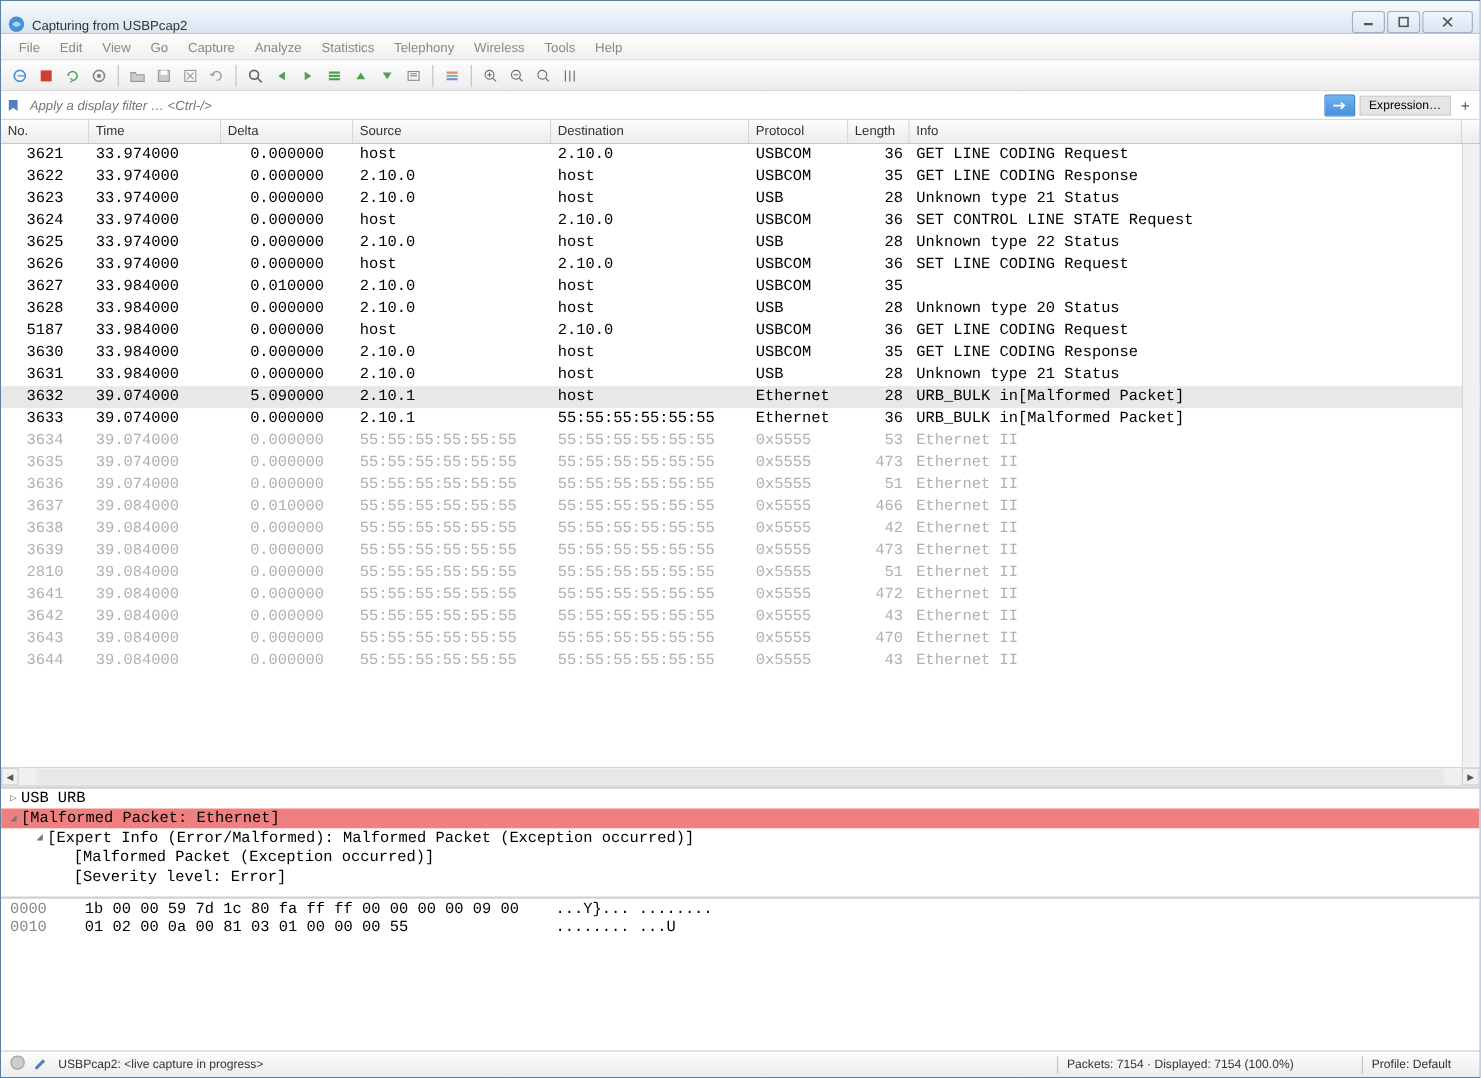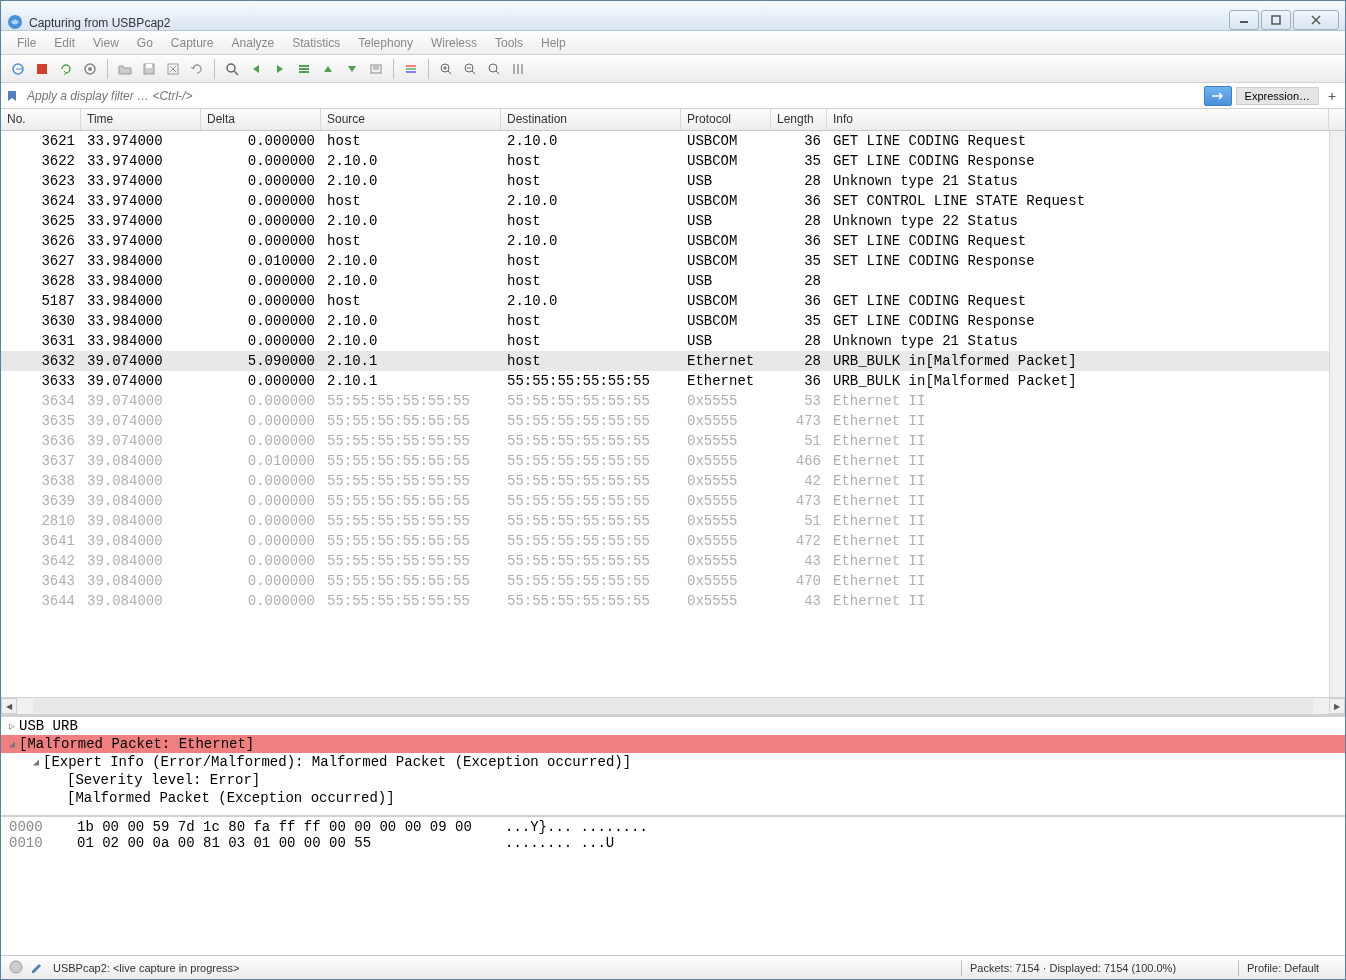--- a/index.html
+++ b/index.html
@@ -22,21 +22,21 @@
 .filter-apply { width: 28px; height: 20px; background: linear-gradient(to bottom, #6fb3f0, #4a90d8); border: 1px solid #3a80c8; border-radius: 2px; display: flex; align-items: center; justify-content: center; color: #fff; font-size: 10px; }
 .filter-expr { padding: 2px 8px; border: 1px solid #ccc; background: #e5e5e5; font-size: 11px; }
 .filter-plus { width: 18px; text-align: center; font-size: 14px; color: #555; }
 .headers { height: 22px; background: linear-gradient(to bottom, #fdfdfd, #ececec); border-bottom: 1px solid #c8c8c8; display: flex; font-size: 12px; color: #333; }
 .hdr { border-right: 1px solid #d8d8d8; padding: 3px 6px; overflow: hidden; white-space: nowrap; }
 .packet-list { flex: 1; overflow: auto; background: #fff; position: relative; }
 .packet-row { display: flex; height: 20px; align-items: center; font-family: Consolas, "Courier New", monospace; font-size: 14px; color: #000; white-space: nowrap; }
 .packet-row.selected { background: #e8e8e8; }
 .packet-row.dimmed { color: #b0b0b0; }
 .pcell { padding: 0 6px; overflow: hidden; }
-.pcell.num { text-align: right; }
+.pcell.num { text-align: center; }
 .pcell.len { text-align: right; }
 .hscroll { height: 18px; background: #f0f0f0; border-top: 1px solid #d0d0d0; border-bottom: 1px solid #d0d0d0; display: flex; align-items: center; }
 .hscroll .track { flex: 1; height: 14px; background: #e8e8e8; margin: 0 16px; position: relative; }
 .hscroll .arrow { width: 16px; height: 16px; background: #f0f0f0; border: 1px solid #d0d0d0; display: flex; align-items: center; justify-content: center; font-size: 8px; color: #555; }
 .details-pane { height: 100px; border-top: 2px solid #d0d0d0; overflow: auto; background: #fff; }
 .tree-row { font-family: Consolas, "Courier New", monospace; font-size: 14px; padding: 1px 4px; display: flex; align-items: center; }
 .tree-toggle { width: 14px; display: inline-block; text-align: center; font-size: 10px; color: #777; }
 .tree-row.malformed { background: #f08080; }
 .bytes-pane { height: 140px; border-top: 2px solid #d0d0d0; overflow: auto; background: #fff; font-family: Consolas, "Courier New", monospace; font-size: 14px; padding: 2px 8px; }
 .bytes-row { display: flex; gap: 28px; }
@@ -310,30 +310,30 @@
         <div class="pcell c-info">SET LINE CODING Request</div>
       </div>
       <div class="packet-row">
         <div class="pcell c-no num">3627</div>
         <div class="pcell c-time">33.984000</div>
         <div class="pcell c-delta num">0.010000</div>
         <div class="pcell c-src">2.10.0</div>
         <div class="pcell c-dst">host</div>
         <div class="pcell c-proto">USBCOM</div>
         <div class="pcell c-len len">35</div>
-        <div class="pcell c-info">SET LINE CODING Response</div>
       </div>
       <div class="packet-row">
         <div class="pcell c-no num">3628</div>
         <div class="pcell c-time">33.984000</div>
         <div class="pcell c-delta num">0.000000</div>
         <div class="pcell c-src">2.10.0</div>
         <div class="pcell c-dst">host</div>
         <div class="pcell c-proto">USB</div>
         <div class="pcell c-len len">28</div>
+        <div class="pcell c-info">Unknown type 20 Status</div>
       </div>
       <div class="packet-row">
         <div class="pcell c-no num">5187</div>
         <div class="pcell c-time">33.984000</div>
         <div class="pcell c-delta num">0.000000</div>
         <div class="pcell c-src">host</div>
         <div class="pcell c-dst">2.10.0</div>
         <div class="pcell c-proto">USBCOM</div>
         <div class="pcell c-len len">36</div>
         <div class="pcell c-info">GET LINE CODING Request</div>
@@ -505,25 +505,25 @@
       <div class="tree-row malformed" style="padding-left: 4px;">
         <span class="tree-toggle">◢</span>
         <span>[Malformed Packet: Ethernet]</span>
       </div>
       <div class="tree-row " style="padding-left: 28px;">
         <span class="tree-toggle">◢</span>
         <span>[Expert Info (Error/Malformed): Malformed Packet (Exception occurred)]</span>
       </div>
       <div class="tree-row " style="padding-left: 52px;">
         <span class="tree-toggle"></span>
-        <span>[Severity level: Error]</span>
+        <span>[Malformed Packet (Exception occurred)]</span>
       </div>
       <div class="tree-row " style="padding-left: 52px;">
         <span class="tree-toggle"></span>
-        <span>[Malformed Packet (Exception occurred)]</span>
+        <span>[Severity level: Error]</span>
       </div>
     </div>
 
   <div class="bytes-pane" id="bytes-pane">
       <div class="bytes-row">
         <span class="bytes-offset">0000</span>
         <span style="width:400px">1b 00 00 59 7d 1c 80 fa  ff ff 00 00 00 00 09 00</span>
         <span>...Y}... ........</span>
       </div>
       <div class="bytes-row">

